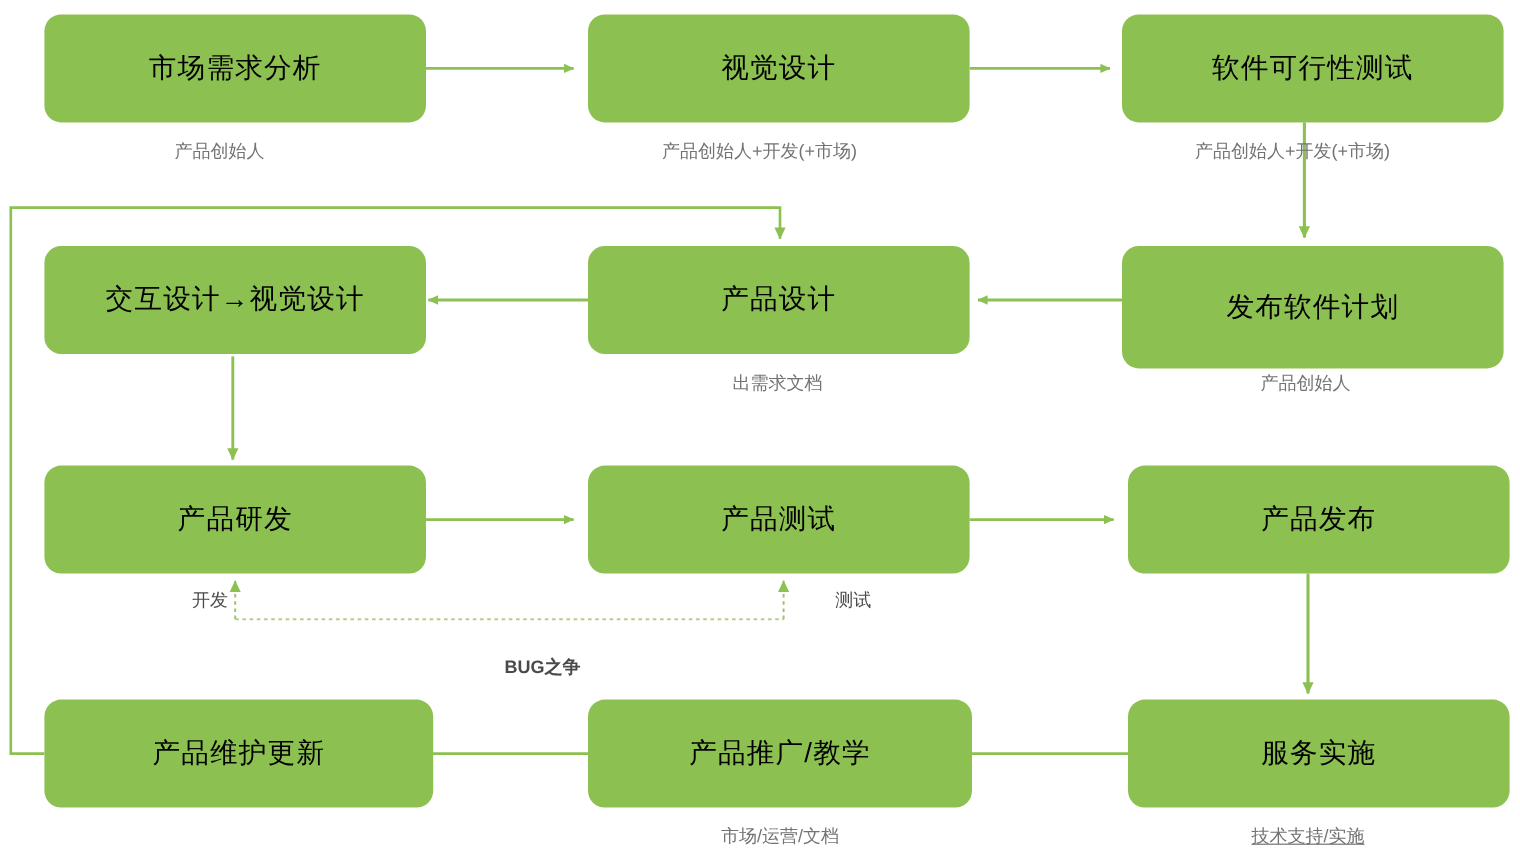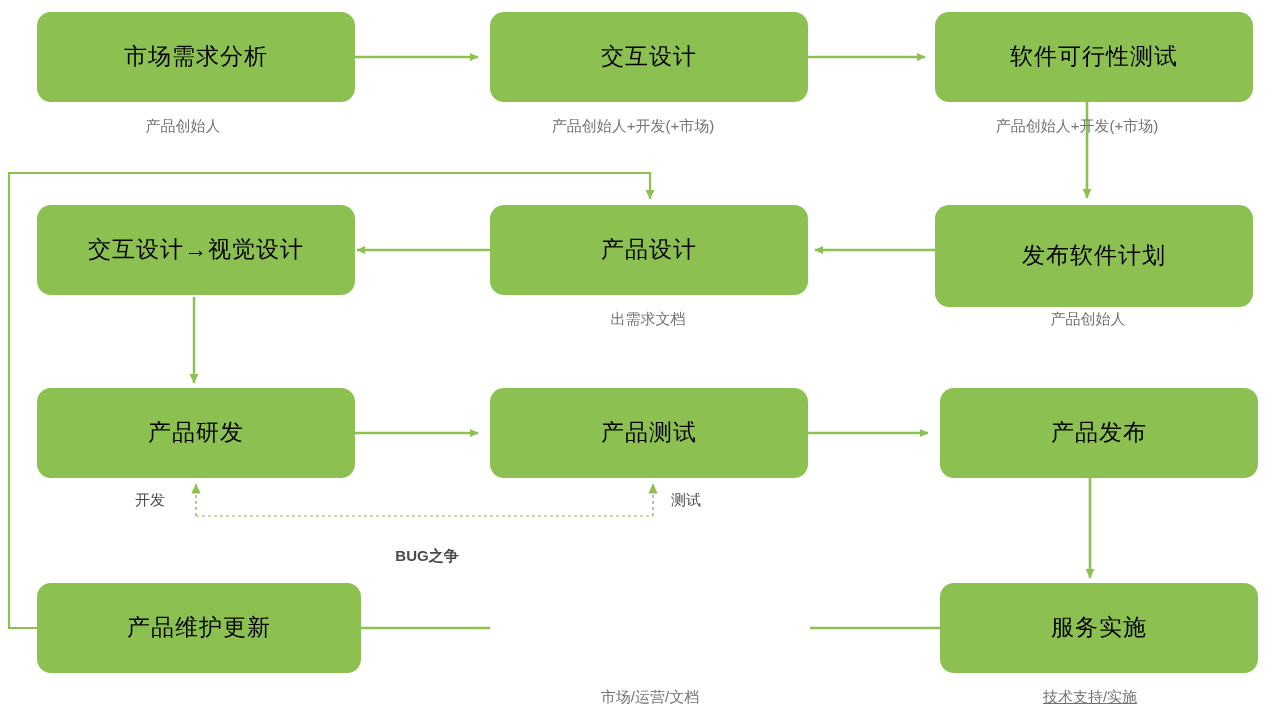--- a/index.html
+++ b/index.html
@@ -51,20 +51,21 @@
     transform: translateX(-50%);
     z-index: 3;
   }
   .edge-label {
     position: absolute;
     color: #4a4a4a;
     font-size: 15px;
     white-space: nowrap;
     transform: translateX(-50%);
     z-index: 3;
+    margin-left: 25px;
   }
 </style>
 </head>
 <body>
 
 <div id="canvas">
 
   <svg id="edges" viewBox="0 0 1267 718" xmlns="http://www.w3.org/2000/svg">
     <defs>
       <marker id="ah-right" markerWidth="9" markerHeight="9" refX="8" refY="4.5" orient="auto" markerUnits="userSpaceOnUse">
@@ -109,21 +110,21 @@
 
     <path d="M 37 628 L 9 628 L 9 173 L 650 173 L 650 199" fill="none" stroke="#8CC152" stroke-width="2.2" marker-end="url(#ah-down)"></path>
   </svg>
 
   <div class="node" style="left:37px; top:12px; width:318px; height:90px;">
     <span>市场需求分析</span>
   </div>
   <div class="caption" style="left:183px; top:117px;">产品创始人</div>
 
   <div class="node" style="left:490px; top:12px; width:318px; height:90px;">
-    <span>交互设计</span>
+    <span>视觉设计</span>
   </div>
   <div class="caption" style="left:633px; top:117px;">产品创始人+开发(+市场)</div>
 
   <div class="node" style="left:935px; top:12px; width:318px; height:90px;">
     <span>软件可行性测试</span>
   </div>
   <div class="caption" style="left:1077px; top:117px;">产品创始人+开发(+市场)</div>
 
   <div class="node" style="left:37px; top:205px; width:318px; height:90px;">
     <span>交互设计→视觉设计</span>
@@ -152,20 +153,23 @@
   </div>
 
   <div class="edge-label" style="left:150px; top:491px;">开发</div>
   <div class="edge-label" style="left:686px; top:491px;">测试</div>
   <div class="edge-label" style="left:427px; top:547px;font-weight:bold;">BUG之争</div>
 
   <div class="node" style="left:37px; top:583px; width:324px; height:90px;">
     <span>产品维护更新</span>
   </div>
 
+  <div class="node" style="left:490px; top:583px; width:320px; height:90px;">
+    <span>产品推广/教学</span>
+  </div>
   <div class="caption" style="left:650px; top:688px;">市场/运营/文档</div>
 
   <div class="node" style="left:940px; top:583px; width:318px; height:90px;">
     <span>服务实施</span>
   </div>
   <div class="caption" style="left:1090px; top:688px;text-decoration:underline;">技术支持/实施</div>
 
 </div>
 
 </body></html>

